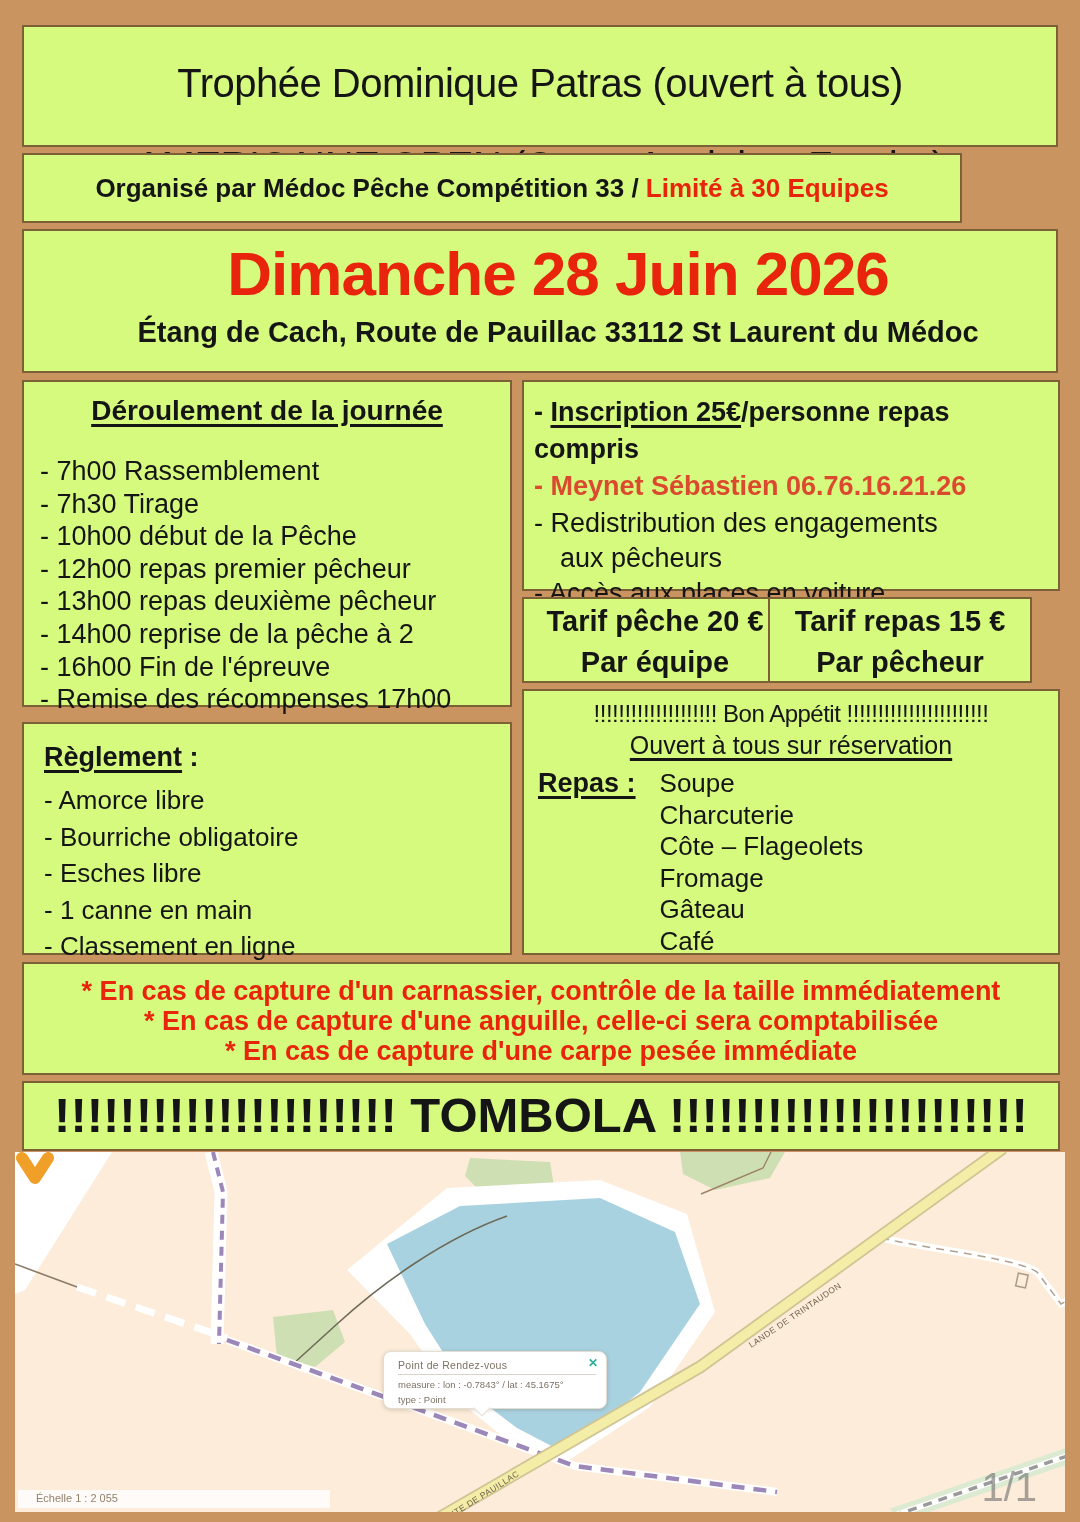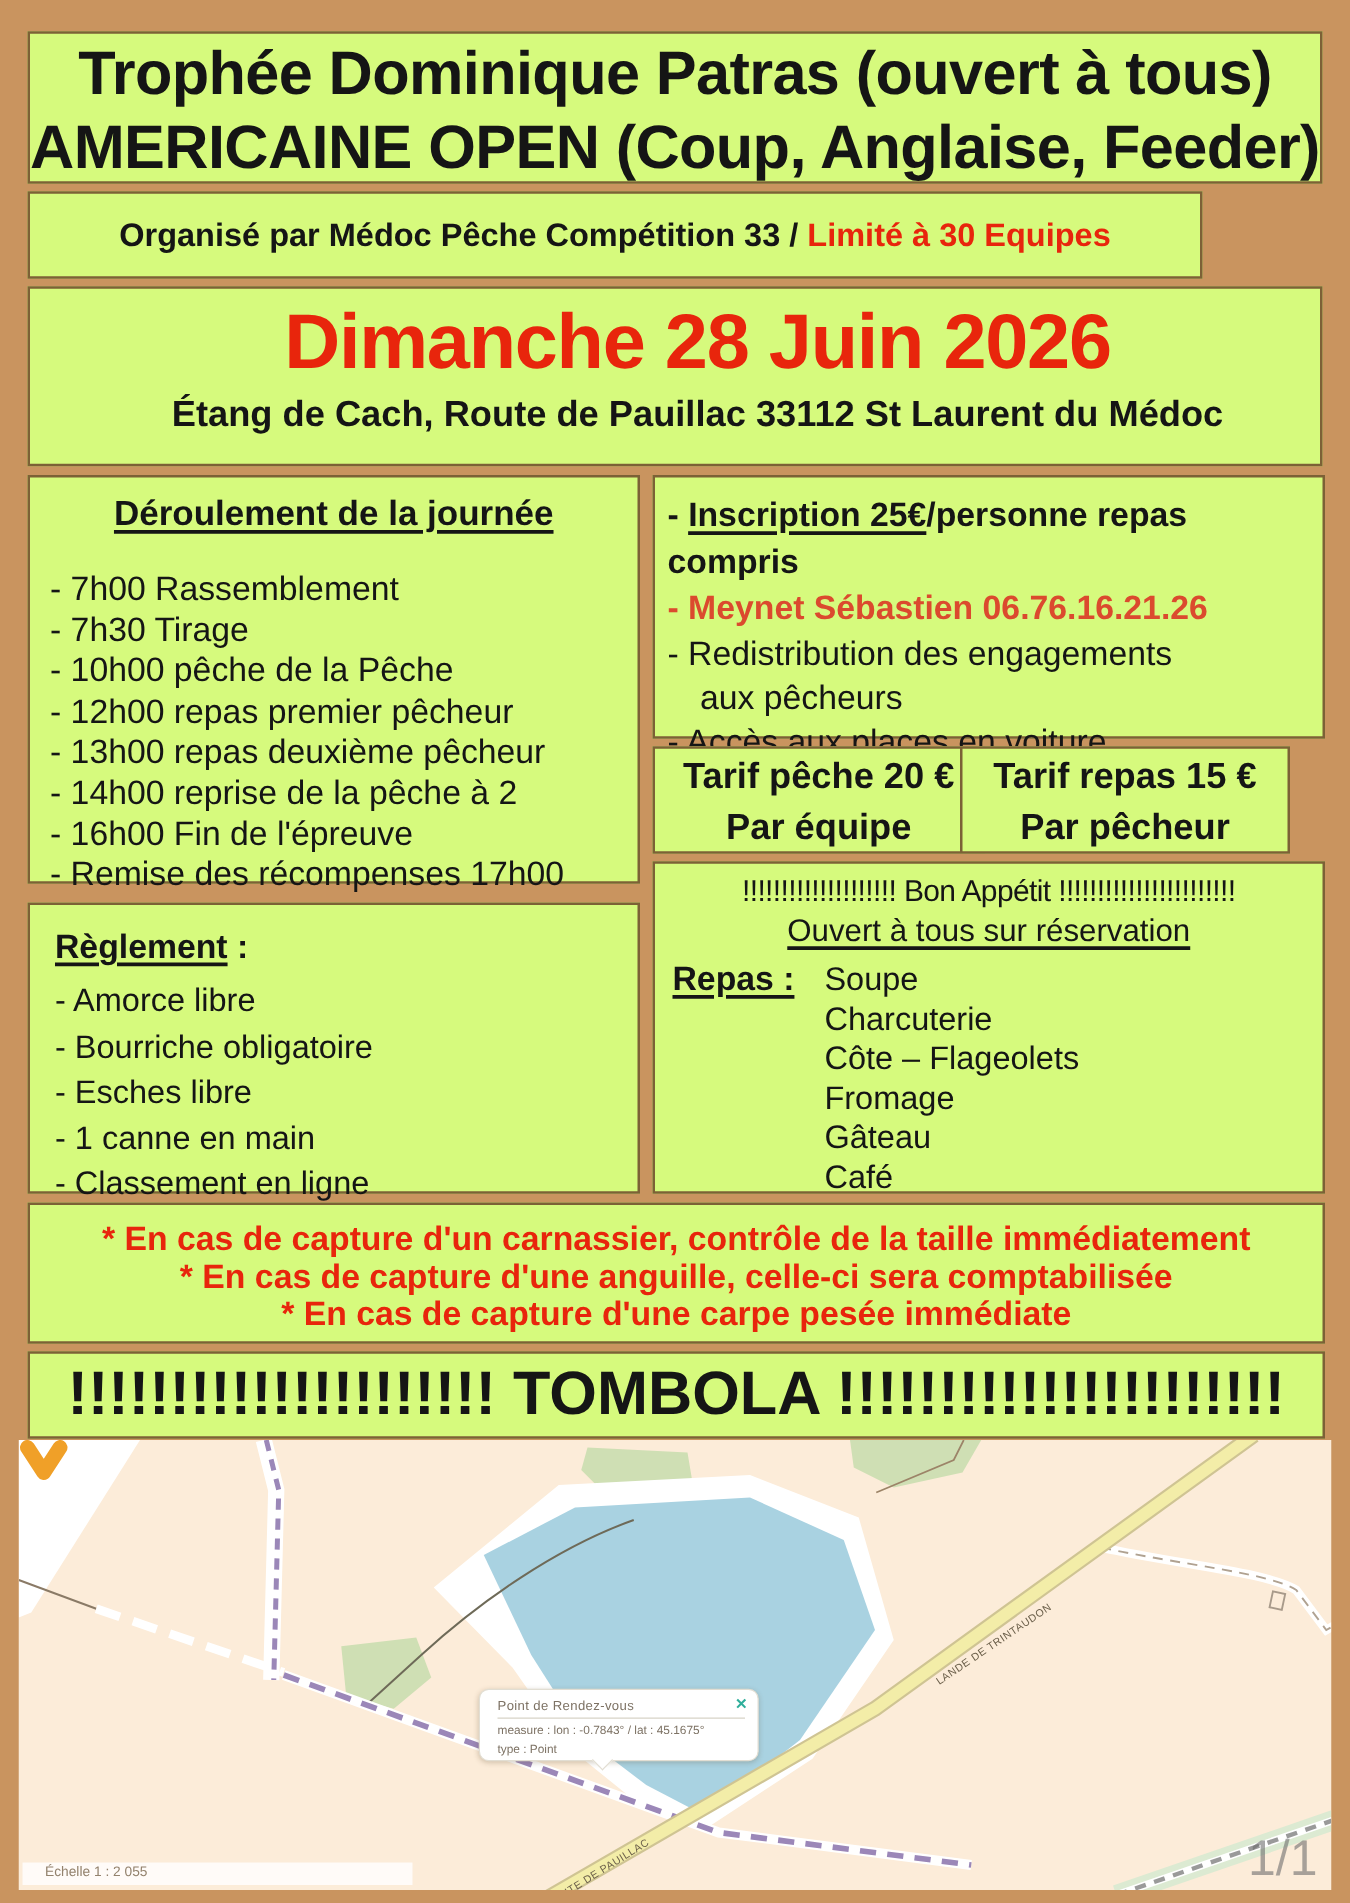--- a/index.html
+++ b/index.html
@@ -14,21 +14,21 @@
     position:absolute;background:#d6fa7d;border:2px solid #7c6136;
     box-sizing:border-box;
   }
   .center{text-align:center;}
   .bold{font-weight:bold;}
   .red{color:#e8250c;}
   .u{text-decoration:underline;text-decoration-thickness:2.5px;text-underline-offset:4px;}
 
   
   #title-box{left:22px;top:25px;width:1036px;height:122px;}
-  #title-box .t{font-size:49px;font-weight:bold;line-height:53px;padding-top:6px;letter-spacing:-0.5px;}
+  #title-box .t{font-size:40px;font-weight:normal;line-height:53px;padding-top:6px;letter-spacing:-0.5px;margin-top:24px;}
 
   
   #org-box{left:22px;top:153px;width:940px;height:70px;}
   #org-box .t{font-size:26px;font-weight:bold;padding-top:18px;}
 
   
   #date-box{left:22px;top:229px;width:1036px;height:144px;padding-left:36px;}
   #date-box .d{font-size:62px;font-weight:bold;color:#e8250c;margin-top:7px;letter-spacing:-1px;}
   #date-box .a{font-size:29px;font-weight:bold;margin-top:7px;}
 
@@ -86,21 +86,21 @@
   #popup .pd{border-top:1px solid #d8d4c8;margin:3px 10px 0 14px;}
   #popup .pb{font-size:9.5px;color:#7d7264;margin:4px 12px 0 14px;line-height:11px;}
   #popup .px{position:absolute;right:8px;top:4px;color:#2fae9b;font-size:12px;font-weight:bold;cursor:pointer;}
   #popup .tail{position:absolute;left:92px;bottom:-6px;width:11px;height:11px;background:#fff;
                border-right:1px solid #e2ded3;border-bottom:1px solid #e2ded3;transform:rotate(45deg);}
 
   #marker{position:absolute;left:452px;top:254px;}
 
   #scalebar{position:absolute;left:3px;bottom:4px;width:312px;height:18px;
             background:rgba(255,255,255,.8);font-size:11px;color:#93826d;padding:2px 0 0 18px;box-sizing:border-box;}
-  #pageno{position:absolute;right:11px;bottom:2px;font-size:40px;color:rgba(110,110,110,.6);}
+  #pageno{position:absolute;right:28px;bottom:2px;font-size:40px;color:rgba(110,110,110,.6);}
 </style>
 </head>
 <body>
 
 <div class="box" id="title-box">
   <div class="t center">Trophée Dominique Patras (ouvert à tous)</div>
   <div class="t center">AMERICAINE OPEN (Coup, Anglaise, Feeder)</div>
 </div>
 
 <div class="box" id="org-box">
@@ -110,21 +110,21 @@
 <div class="box" id="date-box">
   <div class="d center">Dimanche 28 Juin 2026</div>
   <div class="a center">Étang de Cach, Route de Pauillac 33112 St Laurent du Médoc</div>
 </div>
 
 <div class="box" id="schedule-box">
   <h3 class="u">Déroulement de la journée</h3>
   <ul>
     <li>- 7h00 Rassemblement</li>
     <li>- 7h30 Tirage</li>
-    <li>- 10h00 pêche de la Pêche</li>
+    <li>- 10h00 début de la Pêche</li>
     <li>- 12h00 repas premier pêcheur</li>
     <li>- 13h00 repas deuxième pêcheur</li>
     <li>- 14h00 reprise de la pêche à 2</li>
     <li>- 16h00 Fin de l'épreuve</li>
     <li>- Remise des récompenses 17h00</li>
   </ul>
 </div>
 
 <div class="box" id="inscr-box">
   <div class="rows">

